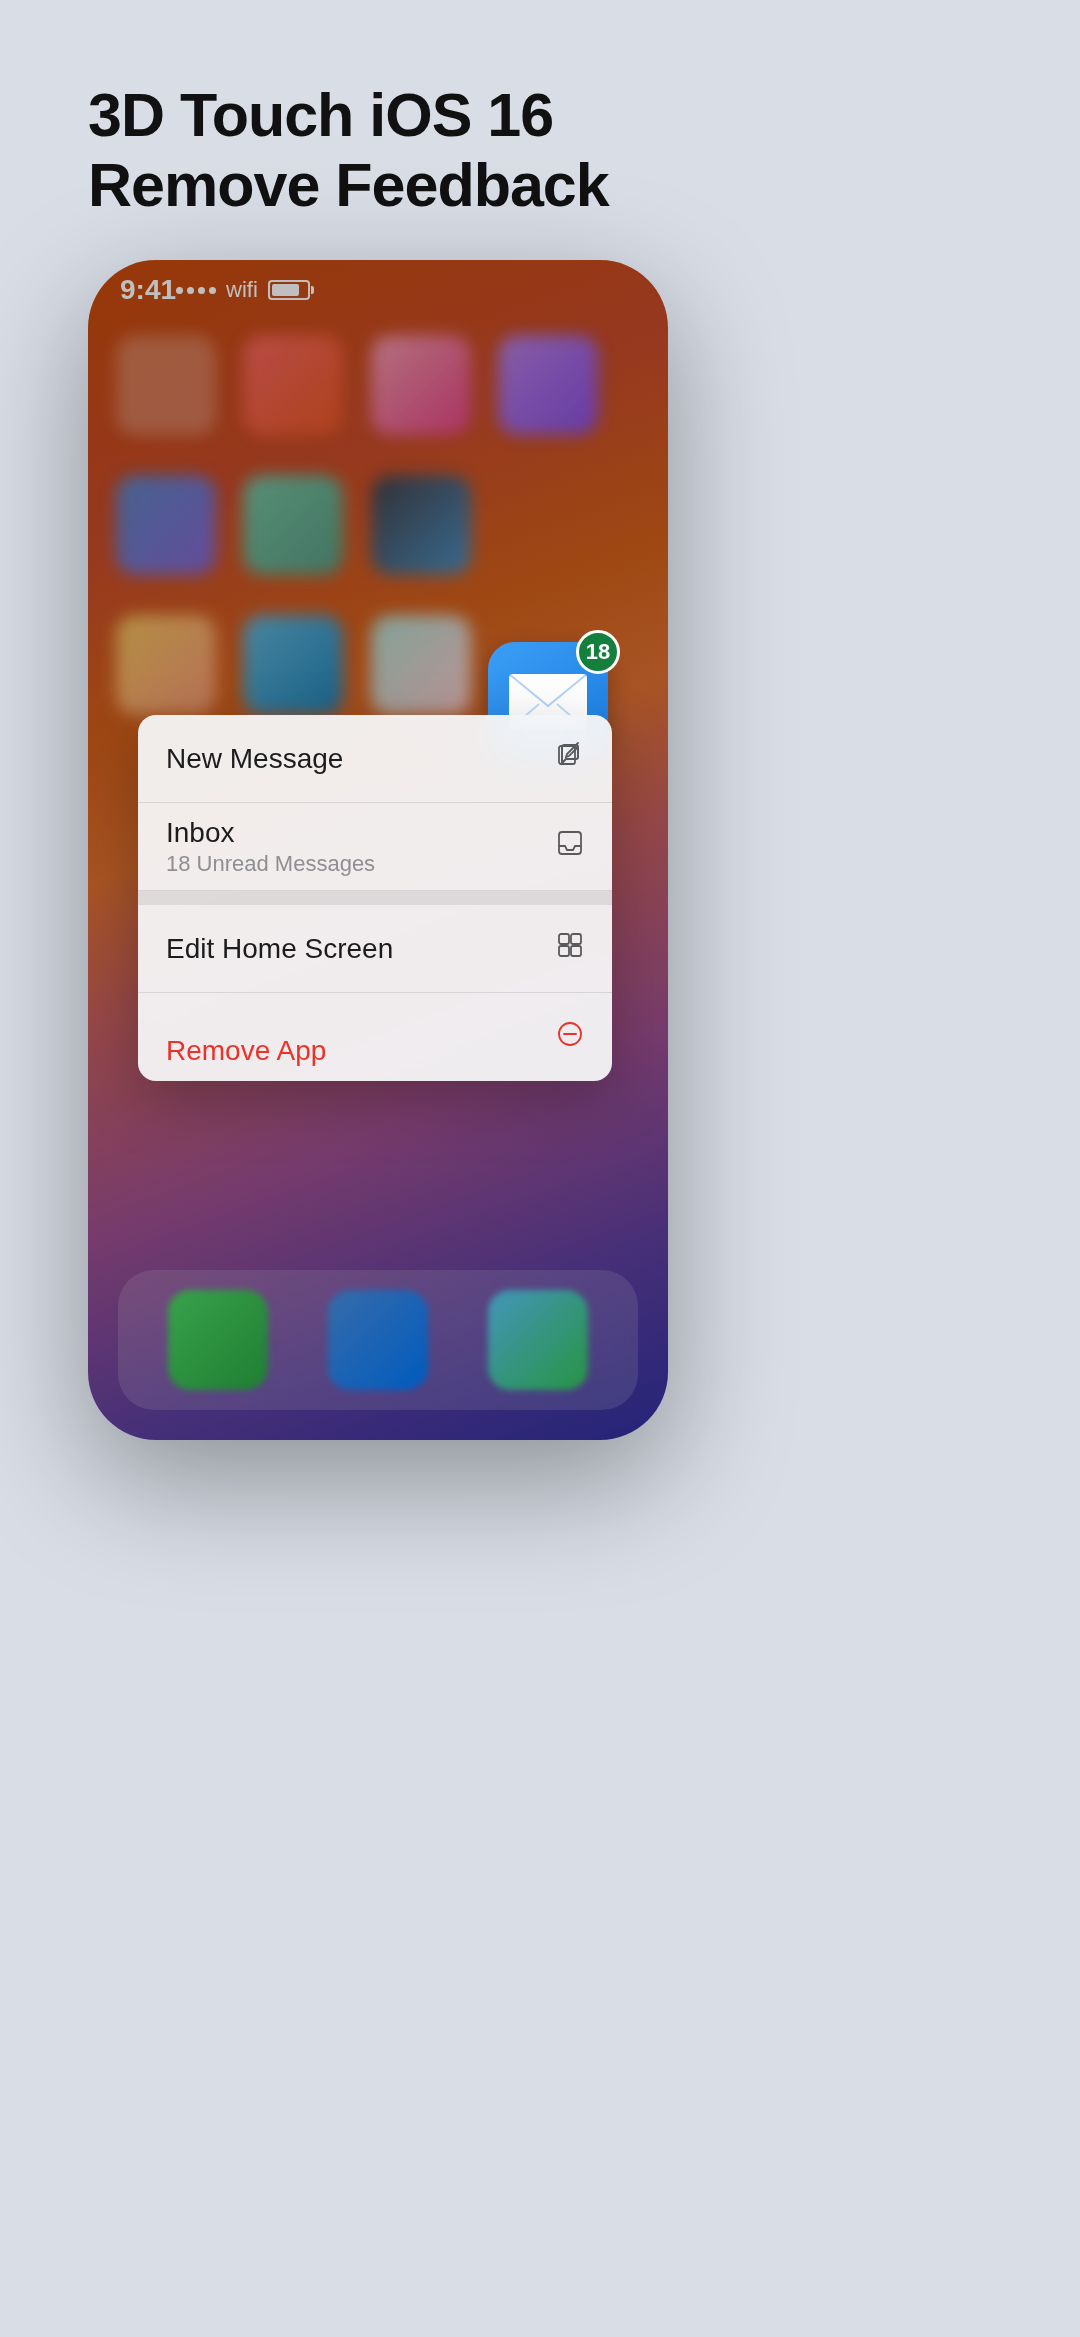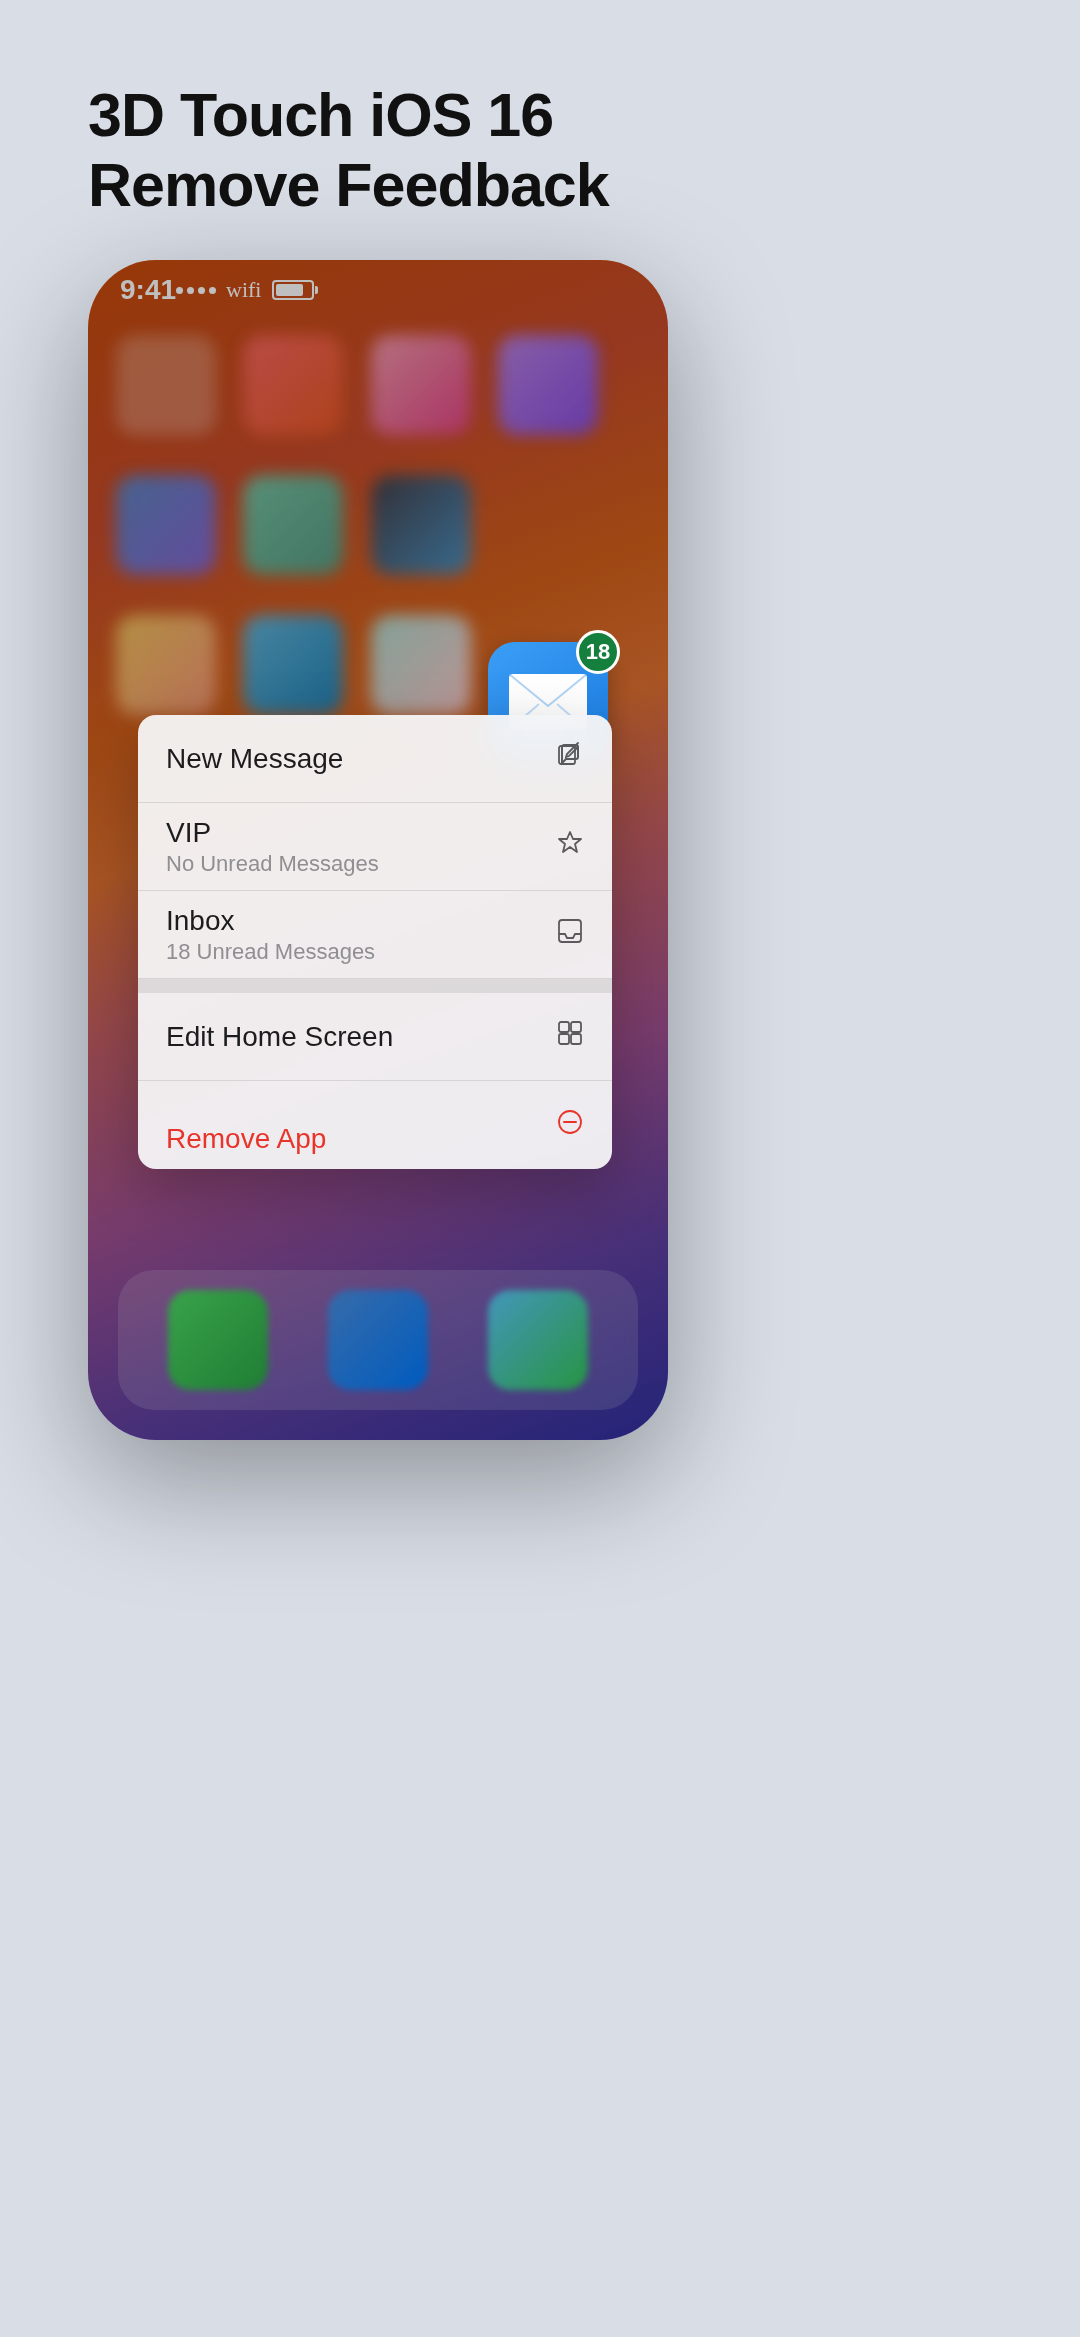--- a/index.html
+++ b/index.html
@@ -69,21 +69,20 @@
     }
     .status-time {
       color: white;
       font-size: 28px;
       font-weight: 600;
     }
     .status-icons {
       display: flex;
       align-items: center;
       gap: 10px;
-      font-family: Liberation Serif, serif;
     }
     .signal-dots {
       display: flex;
       gap: 4px;
       align-items: center;
     }
     .signal-dot {
       width: 7px;
       height: 7px;
       background: white;
@@ -328,31 +327,20 @@
         <svg width="28" height="28" viewBox="0 0 28 28" fill="none">
           <path d="M20 4H8C6.9 4 6 4.9 6 6v16l4-4h10c1.1 0 2-.9 2-2V6c0-1.1-.9-2-2-2z" stroke="#1c1c1e" stroke-width="2" fill="none"></path>
           <path d="M16 8h2v8h-2z M19 13h-8v2h8z" fill="#1c1c1e" opacity="0"></path>
           <path d="M22 2l-3 3m0 0l-8 8-1 3 3-1 8-8m-2-2l2 2" stroke="#1c1c1e" stroke-width="1.8" stroke-linecap="round" fill="none"></path>
           <rect x="3" y="5" width="16" height="18" rx="2" stroke="#1c1c1e" stroke-width="1.8" fill="none"></rect>
         </svg>
       </span>
     </div>
 
 
-    <div class="menu-item">
-      <div class="menu-item-left">
-        <span class="menu-item-title">VIP</span>
-        <span class="menu-item-subtitle">No Unread Messages</span>
-      </div>
-      <span class="menu-item-icon">
-        <svg width="28" height="28" viewBox="0 0 28 28" fill="none">
-          <polygon points="14,3 17,10 25,10 19,15 21,23 14,18 7,23 9,15 3,10 11,10" stroke="#1c1c1e" stroke-width="1.8" fill="none" stroke-linejoin="round"></polygon>
-        </svg>
-      </span>
-    </div>
 
     <div class="menu-item">
       <div class="menu-item-left">
         <span class="menu-item-title">Inbox</span>
         <span class="menu-item-subtitle">18 Unread Messages</span>
       </div>
       <span class="menu-item-icon">
         <svg width="28" height="28" viewBox="0 0 28 28" fill="none">
           <rect x="3" y="3" width="22" height="22" rx="3" stroke="#1c1c1e" stroke-width="1.8" fill="none"></rect>
           <path d="M3 17h6l2 4h6l2-4h6" stroke="#1c1c1e" stroke-width="1.8" fill="none"></path>

